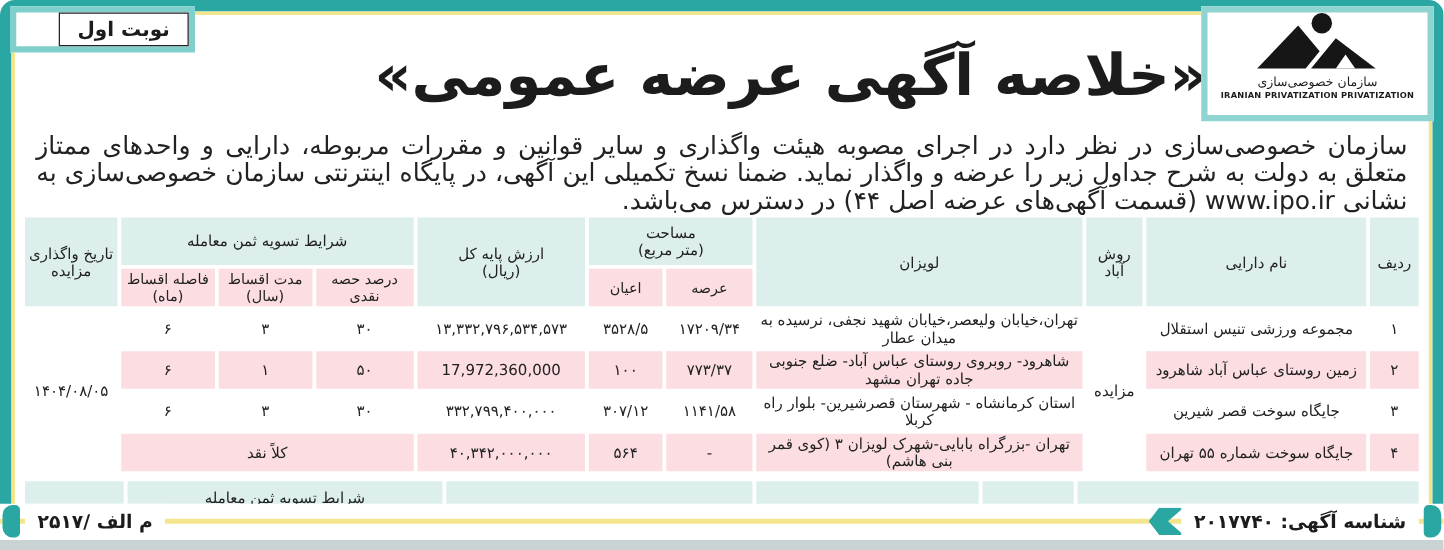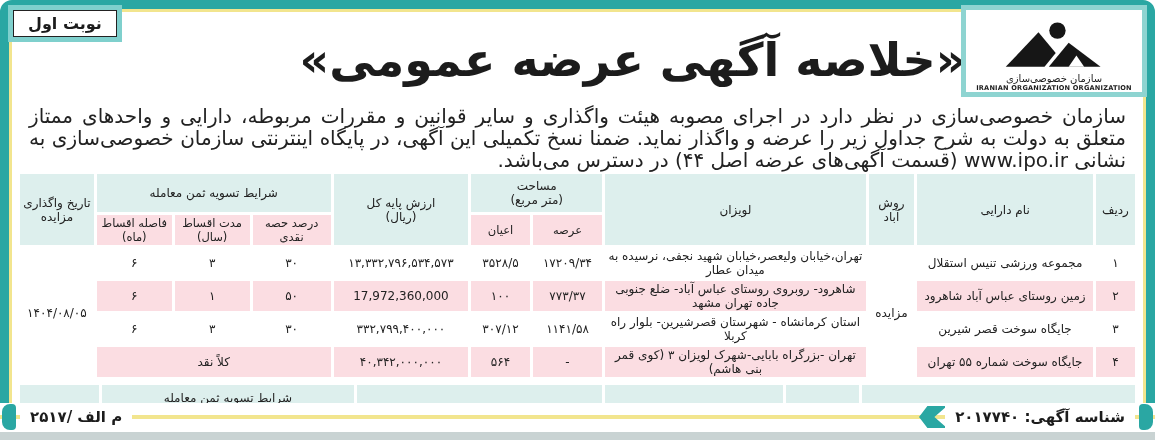--- a/index.html
+++ b/index.html
@@ -6,26 +6,26 @@
   body{font-family:"DejaVu Sans", sans-serif; color:#1c1c1c;}
   .page{position:relative;width:1155px;height:440px;background:#fff;direction:rtl;overflow:hidden;}
 
   
   .frame{position:absolute;top:0;left:0;width:1155px;height:418px;box-sizing:border-box;
          border:9px solid #2aa7a3;border-radius:12px;background:#fff;
          box-shadow:inset 0 0 0 3px #f2e58e;padding:4px 8px 0 8px;}
 
   
   .badge{position:absolute;top:5px;left:8px;z-index:3;background:#fff;border:5px solid #7fd0cd;padding:0;}
-  .badge span{display:block;border:1px solid #222;padding:3px 14px;font-size:16px;font-weight:bold;background:#fff;}
+  .badge span{display:block;border:1px solid #222;padding:3px 14px;font-size:16px;font-weight:bold;background:#fff;margin-left:34px;}
 
   
   .logo-box{position:absolute;top:5px;right:8px;z-index:3;width:186px;height:92px;background:#fff;
             border:5px solid #8ed4d1;box-sizing:border-box;display:flex;flex-direction:column;
-            align-items:center;justify-content:flex-end;text-align:center;}
+            align-items:center;justify-content:flex-start;text-align:center;}
   .logo-box svg{display:block;}
   .org-fa{font-size:10px;margin-top:1px;}
   .org-en{font-size:6.6px;letter-spacing:.2px;font-weight:bold;}
 
   
   .title-row{height:82px;display:flex;align-items:center;justify-content:center;margin-top:6px;}
   .title-row h1{margin:0;font-size:46px;font-weight:bold;letter-spacing:-1px;transform:translateX(55px);}
 
   
   .intro{margin:4px 12px 0 12px;font-size:20px;line-height:22px;text-align:justify;color:#222;}
@@ -189,21 +189,21 @@
   </div>
 
   <div class="logo-box">
     <svg width="104" height="50" viewBox="0 0 120 58" aria-hidden="true">
       <circle cx="64" cy="10" r="9.5" fill="#161616"></circle>
       <path d="M4,52 L42,12 L62,36 L49,52 Z" fill="#161616"></path>
       <path d="M54,52 L77,24 L114,52 Z" fill="#161616"></path>
       <path d="M77,52 L86,39 L95,52 Z" fill="#ffffff"></path>
     </svg>
     <div class="org-fa">سازمان خصوصی‌سازی</div>
-    <div class="org-en">IRANIAN ORGANIZATION  ORGANIZATION</div>
+    <div class="org-en">IRANIAN PRIVATIZATION  PRIVATIZATION</div>
   </div>
 
   <div class="footer-bar">
     <div class="yline"></div>
     <div class="cap left"></div>
     <div class="cap right"></div>
     <div class="chevron"></div>
     <div class="id-label ad-id">شناسه آگهی: ۲۰۱۷۷۴۰</div>
     <div class="id-label press-id">م الف /۲۵۱۷</div>
   </div>

